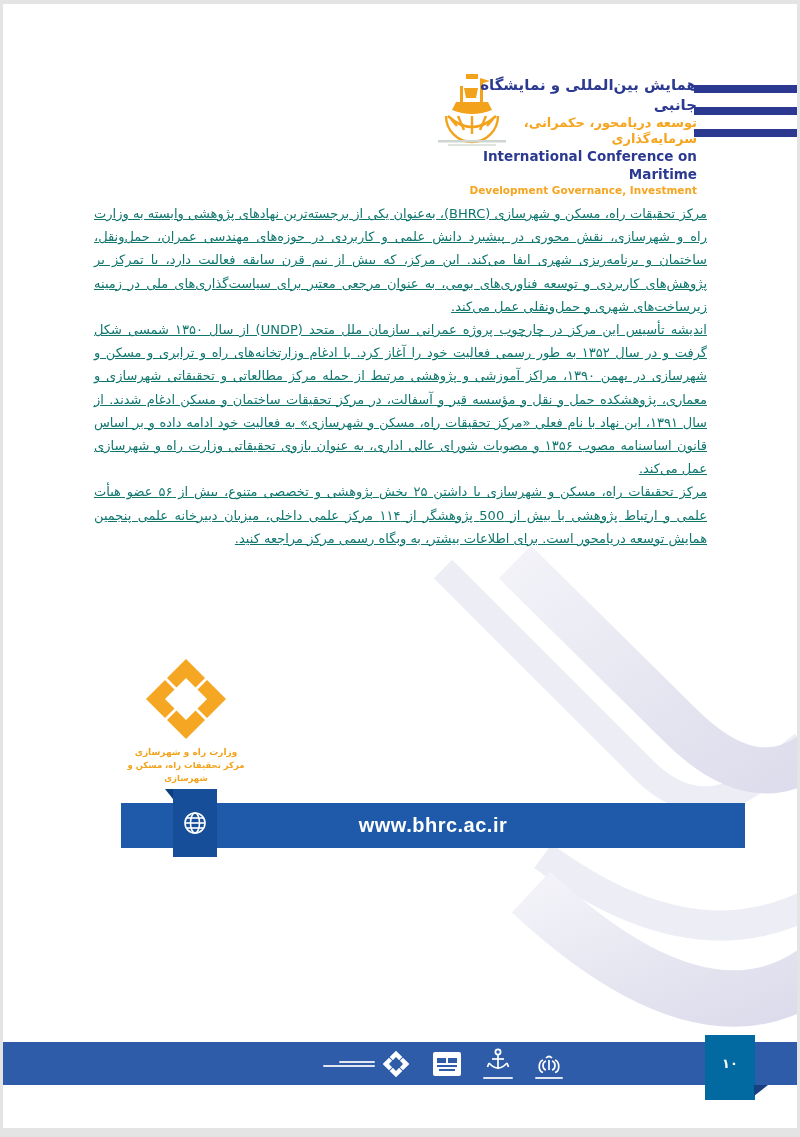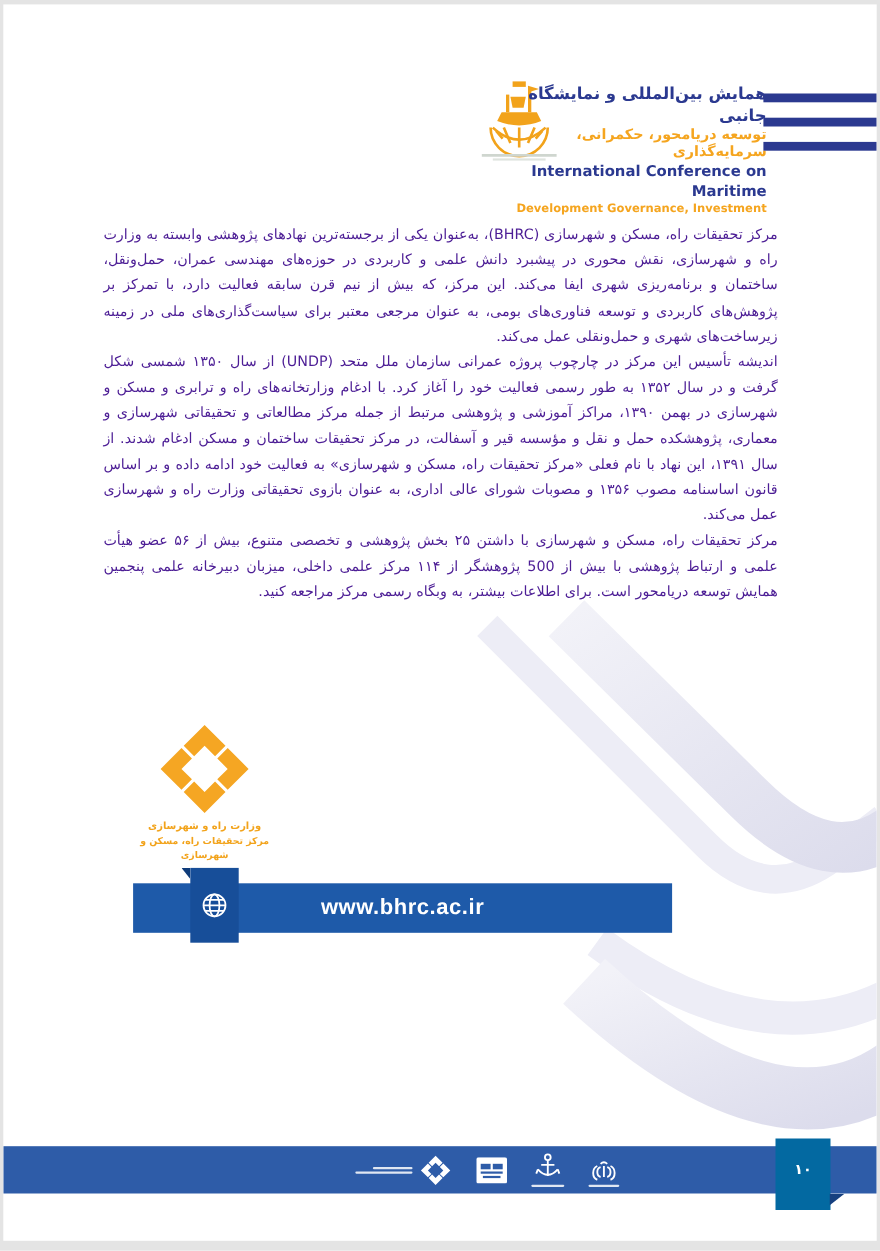--- a/index.html
+++ b/index.html
@@ -23,37 +23,37 @@
   .ht-en-sub{font-size:10.5px;font-weight:bold;color:#f5a51f;line-height:15px;direction:ltr;}
   .hbar{position:absolute;right:0;width:103px;height:8px;background:#2b3990;}
   .hbar1{top:81px}.hbar2{top:103px}.hbar3{top:125px}
   
   .article-title{
     position:absolute;left:0;top:161px;width:794px;text-align:center;direction:rtl;
     font-size:16px;font-weight:bold;color:#1d57a8;
   }
   .article-body{
     position:absolute;left:91px;top:198px;width:613px;direction:rtl;
-    font-size:13px;line-height:23.2px;color:#4c1d95;text-align:justify;
+    font-size:13px;line-height:23.2px;color:#0f766e;text-align:justify;text-decoration:underline;
   }
   .article-body p{margin:0;}
   
   .org-logo{position:absolute;left:138px;top:650px;width:90px;height:90px;}
   .org-caption{
     position:absolute;left:108px;top:742px;width:150px;text-align:center;direction:rtl;
     color:#f2a31b;font-weight:bold;
   }
   .org-caption .l1{font-size:9px;line-height:13px;}
   .org-caption .l2{font-size:8.5px;line-height:13px;}
   
   .ribbons{position:absolute;left:0;top:0;width:794px;height:1124px;z-index:0;pointer-events:none;}
   .content-layer{position:absolute;inset:0;z-index:1;border-radius:21px;}
   
   .banner-bar{
-    position:absolute;left:118px;top:799px;width:490px;height:45px;
+    position:absolute;left:118px;top:799px;width:624px;height:45px;
     background:#1e5aa9;z-index:2;
   }
   .banner-url{
     position:absolute;left:0;top:0;width:100%;height:45px;line-height:45px;
     text-align:center;color:#ffffff;font-weight:bold;font-size:20px;letter-spacing:.5px;
     font-family:"Liberation Sans","DejaVu Sans",sans-serif;
   }
   .banner-tab{
     position:absolute;left:170px;top:785px;width:44px;height:68px;
     background:#174e99;z-index:3;

